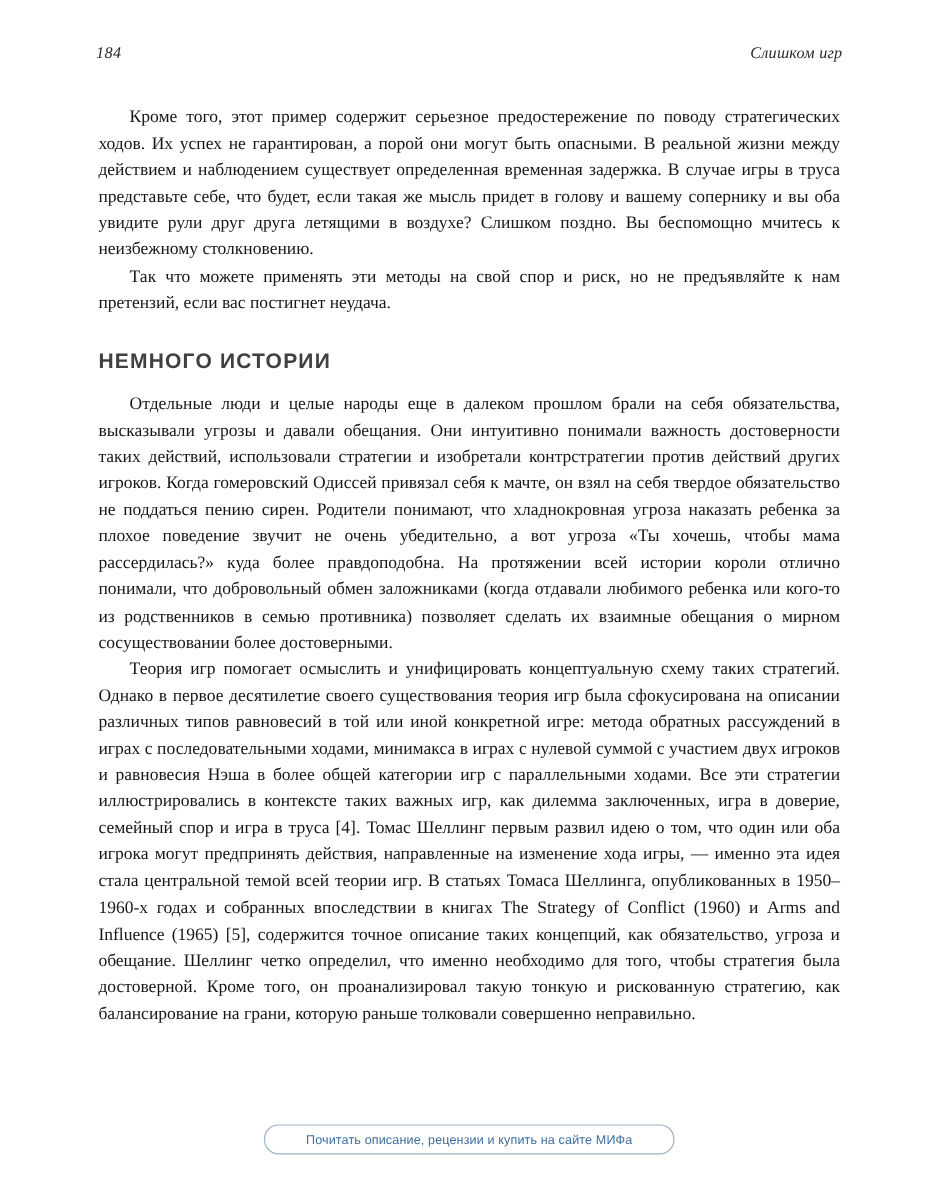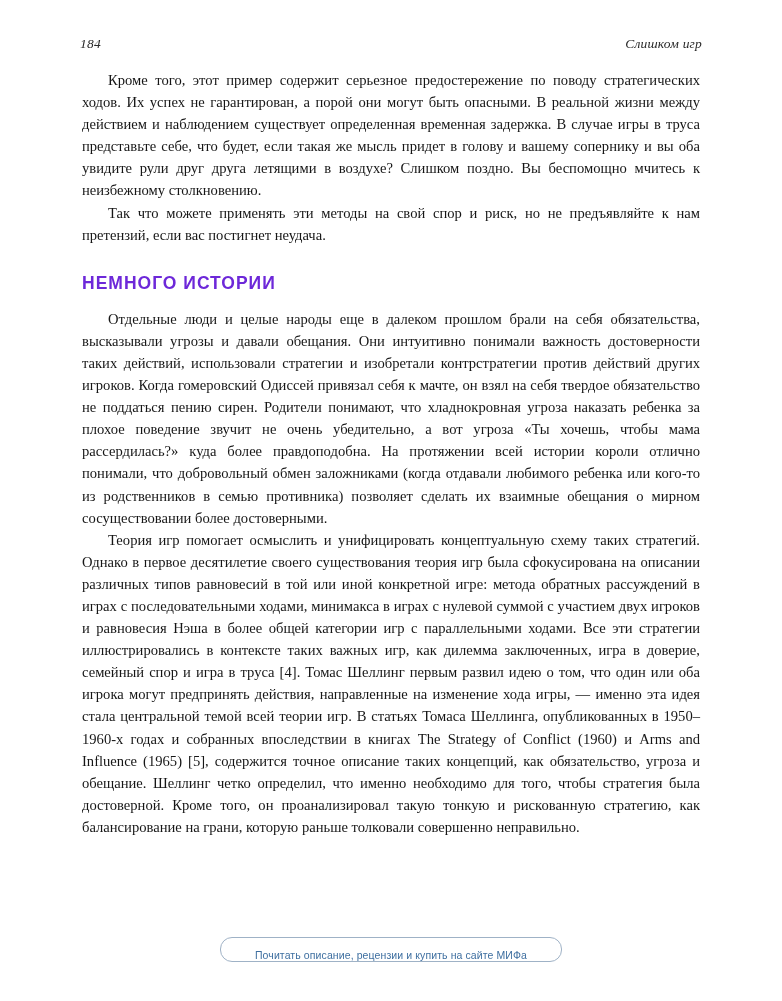--- a/index.html
+++ b/index.html
@@ -40,56 +40,56 @@
     letter-spacing: 0.3px;
   }
   .header .running-title {
     font-family: "Liberation Serif", serif;
     font-style: italic;
     letter-spacing: 0.2px;
   }
   .content {
     position: absolute;
     left: 82px;
-    top: 69px;
+    top: 87px;
     width: 618px;
   }
   p.body-par {
     margin: 0;
     font-size: 14.6px;
     line-height: 22.1px;
     text-align: justify;
     text-indent: 26px;
     color: #161616;
     hyphens: manual;
   }
   p.body-par + p.body-par {
     margin-top: 0;
   }
   h2.section-heading {
     margin: 27px 0 14px 0;
     font-family: "Liberation Sans", sans-serif;
     font-weight: bold;
     font-size: 17.5px;
     letter-spacing: 1.0px;
-    color: #6d28d9;
+    color: #404040;
     text-indent: 0;
   }
   .footer-badge {
     position: absolute;
     left: 50%;
     transform: translateX(-50%);
     bottom: 36px;
     width: 340px;
     height: 23px;
     border: 1px solid #9fb2c6;
     border-radius: 12px;
     background: #ffffff;
     display: flex;
-    align-items: flex-end;
+    align-items: center;
     justify-content: center;
   }
   .footer-badge span {
     font-family: "Liberation Sans", sans-serif;
     font-size: 10.5px;
     color: #3e6fa0;
     letter-spacing: 0.1px;
     white-space: nowrap;
   }
 </style>

